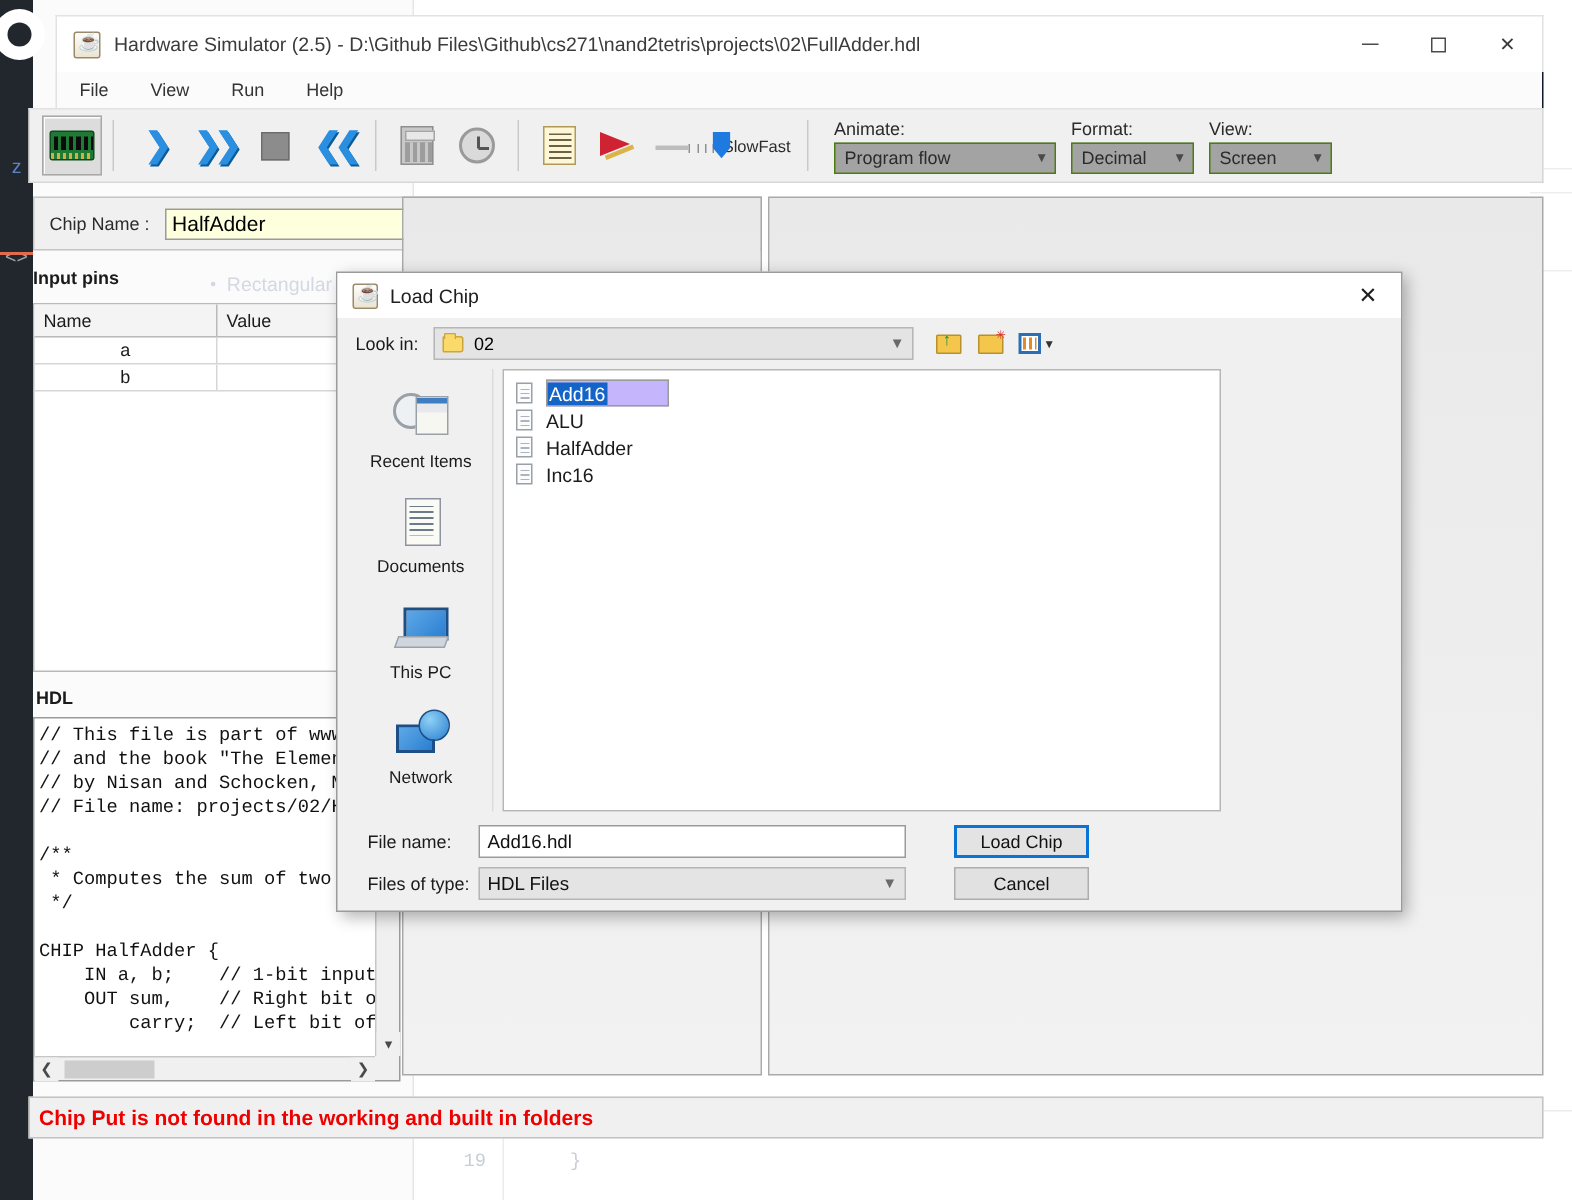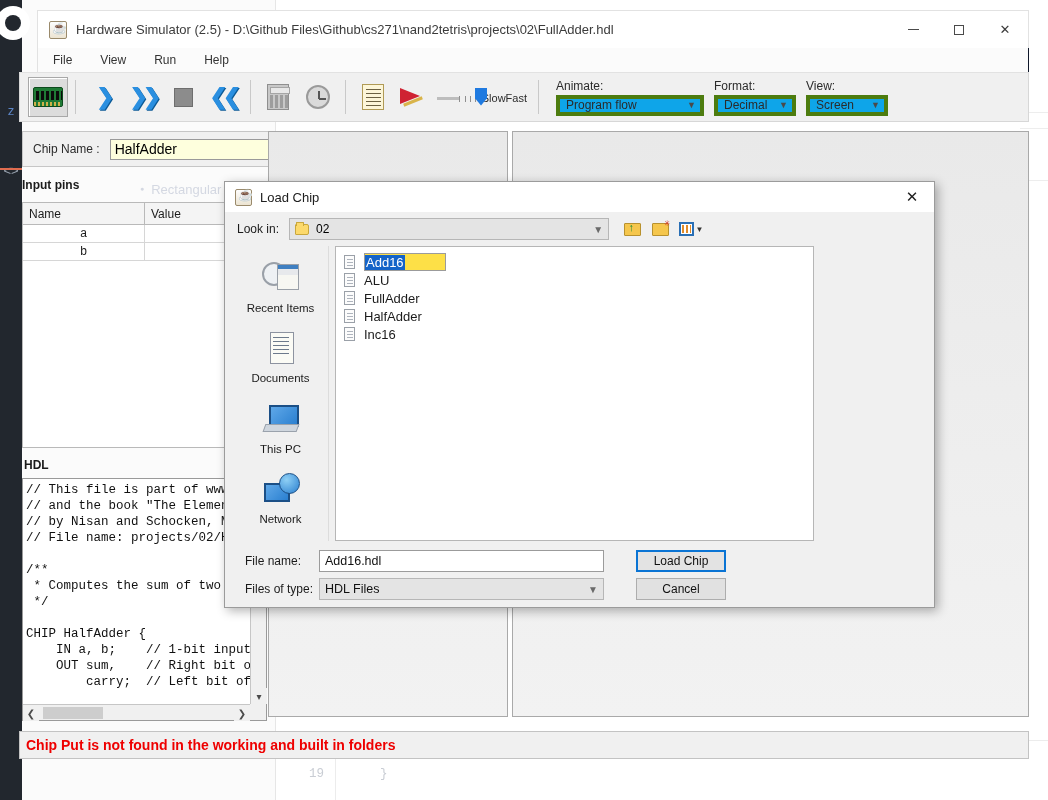--- a/index.html
+++ b/index.html
@@ -97,21 +97,21 @@
   #speed-track { width:84px; height:3px; background:#bdbdbd; position:relative; margin-top:2px; }
   #speed-knob { position:absolute; left:38px; top:-9px; width:12px; height:18px; background:#1f7ae0;
               clip-path:polygon(0 0,100% 0,100% 60%,50% 100%,0 60%); }
   #speed-ticks { width:84px; display:flex; justify-content:space-between; margin-top:3px; }
   #speed-ticks span { width:1px; height:6px; background:#8f8f8f; }
   #speed-labels { width:88px; display:flex; justify-content:space-between; font-size:11px;
               color:#2b2b2b; margin-top:1px; }
 
   .combo-group { margin-left:10px; }
   .combo-label { font-size:12px; color:#2b2b2b; margin-bottom:2px; }
-  .combo { height:21px; background:#0ea5e9; border:4px solid #4d7c0f; display:flex; align-items:center;
+  .combo { height:21px; background:#a3a3a3; border:1px solid #4d7c0f; display:flex; align-items:center;
            padding:0 4px 0 6px; font-size:12px; color:#2b2b2b; }
   .combo .cv { flex:1; white-space:nowrap; overflow:hidden; }
   .combo .cav { color:#4a4a4a; font-size:9px; margin-left:6px; }
 
   
   #chipbar { position:absolute; left:22px; top:131px; width:486px; height:36px; background:#f0f0f0;
              border:1px solid #c6c6c6; display:flex; align-items:center; padding:0 10px; }
   #chipbar .lbl { font-size:12px; color:#2b2b2b; }
   #chipname-input { width:230px; height:21px; background:#feffdd; border:1px solid #9a9a9a;
              margin-left:10px; font-size:14px; color:#000; padding:0 4px; line-height:19px; }
@@ -226,21 +226,21 @@
          border-radius:50%; background:radial-gradient(circle at 35% 30%,#8fd0f5,#2a7fd0);
          border:1px solid #1b4f86; }
 
   #file-list { flex:1; background:#ffffff; border:1px solid #b6b6b6; margin-left:6px; padding:6px 0 0 4px; }
   .file-row { height:18px; display:flex; align-items:center; font-size:13px; color:#1b1b1b;
          padding-left:4px; }
   .file-ico { width:11px; height:14px; background:#fcfcfc; border:1px solid #9aa0a8; margin-right:9px;
          position:relative; flex:none; }
   .file-ico:after { content:""; position:absolute; left:2px; top:3px; width:6px; height:8px;
          background:repeating-linear-gradient(180deg,#aeb4bd 0 1px,transparent 1px 3px); }
-  .file-name-edit { border:1px solid #9b9b9b; background:#fde047; padding:0 40px 0 0; height:18px;
+  .file-name-edit { border:1px solid #9b9b9b; background:#c4b5fd; padding:0 40px 0 0; height:18px;
          display:flex; align-items:center; }
   .file-name-edit span { background:#1464c8; color:#ffffff; padding:0 1px; }
 
   #dlg-foot { position:absolute; left:8px; top:368px; width:581px; height:52px; }
   .foot-row { display:flex; align-items:center; height:22px; margin-bottom:6px; }
   .foot-lbl { width:86px; font-size:12px; color:#1b1b1b; padding-left:12px; }
   #fname-input { width:285px; height:22px; background:#fff; border:1px solid #9b9b9b; font-size:12.5px;
          color:#111; padding:0 5px; line-height:20px; }
   #ftype-combo { width:285px; height:22px; background:#e4e4e4; border:1px solid #b6b6b6; font-size:12.5px;
          color:#111; padding:0 5px; display:flex; align-items:center; }
@@ -492,24 +492,20 @@
         <span class="file-name-edit">
           <span>Add16</span>
         </span>
       </div>
       <div class="file-row">
         <span class="file-ico"></span>
         <span>ALU</span>
       </div>
       <div class="file-row">
         <span class="file-ico"></span>
-        <span>FullAdder</span>
-      </div>
-      <div class="file-row">
-        <span class="file-ico"></span>
         <span>HalfAdder</span>
       </div>
       <div class="file-row">
         <span class="file-ico"></span>
         <span>Inc16</span>
       </div>
     </div>
   </div>
 
   <div id="dlg-foot">

